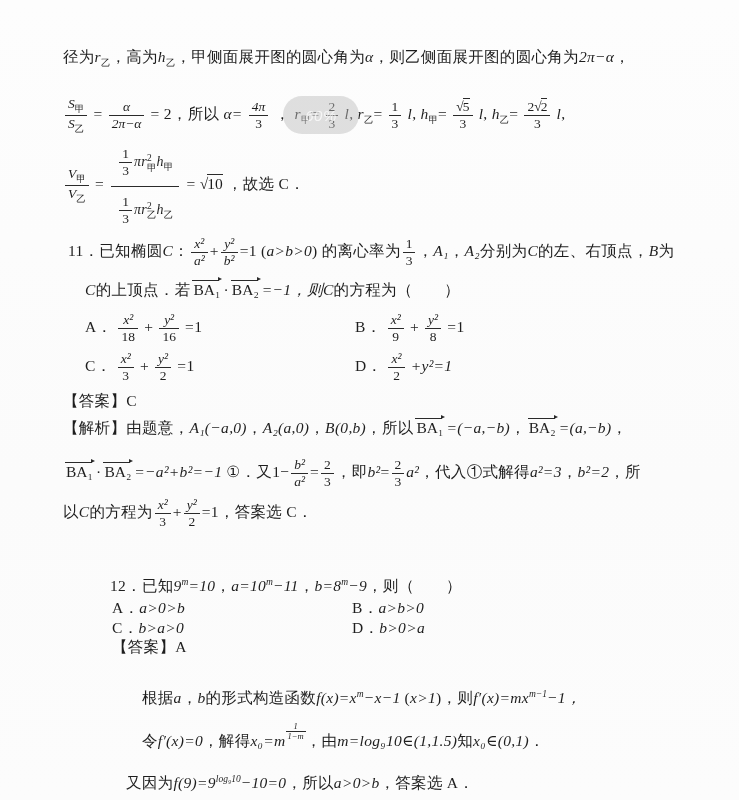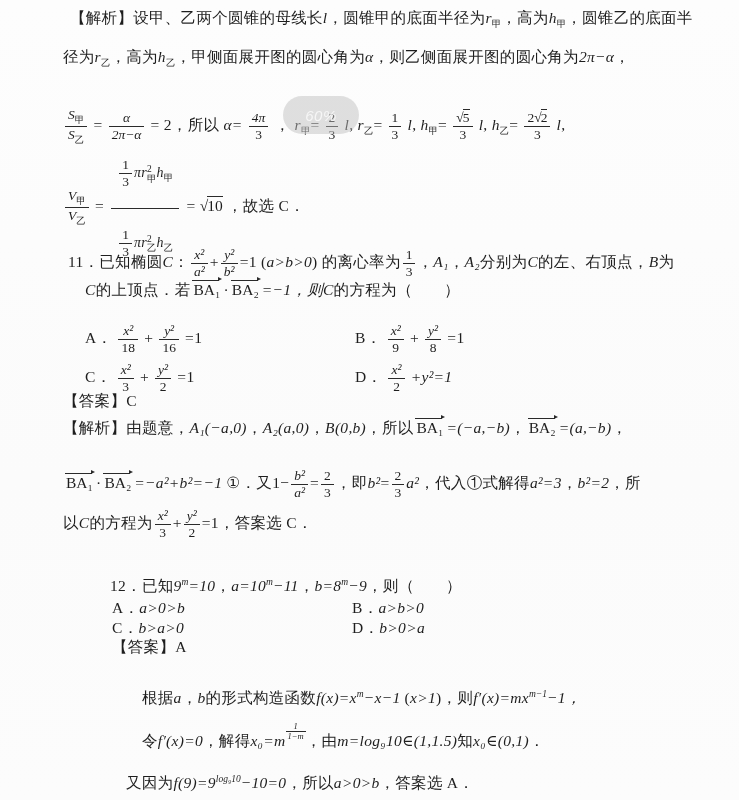--- a/index.html
+++ b/index.html
@@ -6,21 +6,21 @@
   .page{
     position:relative;width:739px;height:800px;margin:0 auto;
     background:linear-gradient(180deg,#fdfdfd 0%,#fbfbfb 60%,#fcfcfc 100%);
     font-family:"Liberation Serif","DejaVu Serif",serif;
     color:#1e1e1e;font-size:15.5px;overflow:hidden;letter-spacing:0.3px;
   }
   .line{position:absolute;white-space:nowrap;z-index:2;}
   .it{font-style:italic;}
   .sub{font-size:9.5px;vertical-align:-4px;letter-spacing:0;}
   .sup{font-size:9.5px;vertical-align:6px;font-style:italic;letter-spacing:0;}
-  .frac{display:inline-block;text-align:center;vertical-align:middle;margin:15px 2px;font-size:13.5px;line-height:1.18;letter-spacing:0;}
+  .frac{display:inline-block;text-align:center;vertical-align:middle;margin:4px 2px;font-size:13.5px;line-height:1.18;letter-spacing:0;}
   .frac .num{display:block;border-bottom:1px solid #2a2a2a;padding:0 3px;}
   .frac .den{display:block;padding:0 3px;}
   .bigfrac{display:inline-block;text-align:center;vertical-align:middle;margin:0 3px;font-size:14px;line-height:1.15;}
   .bigfrac>.num{display:block;border-bottom:1px solid #2a2a2a;padding:2px 6px 3px;}
   .bigfrac>.den{display:block;padding:3px 6px 0;}
   .rsign{letter-spacing:0;margin-right:-1px;}
   .rad{border-top:1px solid #2a2a2a;letter-spacing:0;}
   .vec{position:relative;padding:0 3px;letter-spacing:0;}
   .vec::before{content:"";position:absolute;left:2px;right:4px;top:-1px;border-top:1px solid #2a2a2a;}
   .vec::after{content:"";position:absolute;right:-1px;top:-4px;border:2.5px solid transparent;border-left:4.5px solid #2a2a2a;}
@@ -39,23 +39,20 @@
 </style>
 </head>
 <body>
 
 <div class="page">
 
   <div class="pill">
     <span>60%</span>
   </div>
 
-  <div class="line" style="left:70px;top:8px">
-    <span>【解析】设甲、乙两个圆锥的母线长</span><span class="it">l</span><span>，圆锥甲的底面半径为</span><span class="it">r</span><span class="sub">甲</span><span>，高为</span><span class="it">h</span><span class="sub">甲</span><span>，圆锥乙的底面半</span>
-  </div>
 
   <div class="line" style="left:63px;top:47px">
     <span>径为</span><span class="it">r</span><span class="sub">乙</span><span>，高为</span><span class="it">h</span><span class="sub">乙</span><span>，甲侧面展开图的圆心角为</span><span class="it">α</span><span>，则乙侧面展开图的圆心角为</span><span class="it">2π−α</span><span>，</span>
   </div>
 
   <div class="line" style="left:63px;top:92px">
     <span class="frac"><span class="num"><span class="it">S</span><span class="sub">甲</span></span><span class="den"><span class="it">S</span><span class="sub">乙</span></span></span>
     <span>=</span>
     <span class="frac"><span class="num it">α</span><span class="den it">2π−α</span></span>
     <span>= 2，所以</span>

